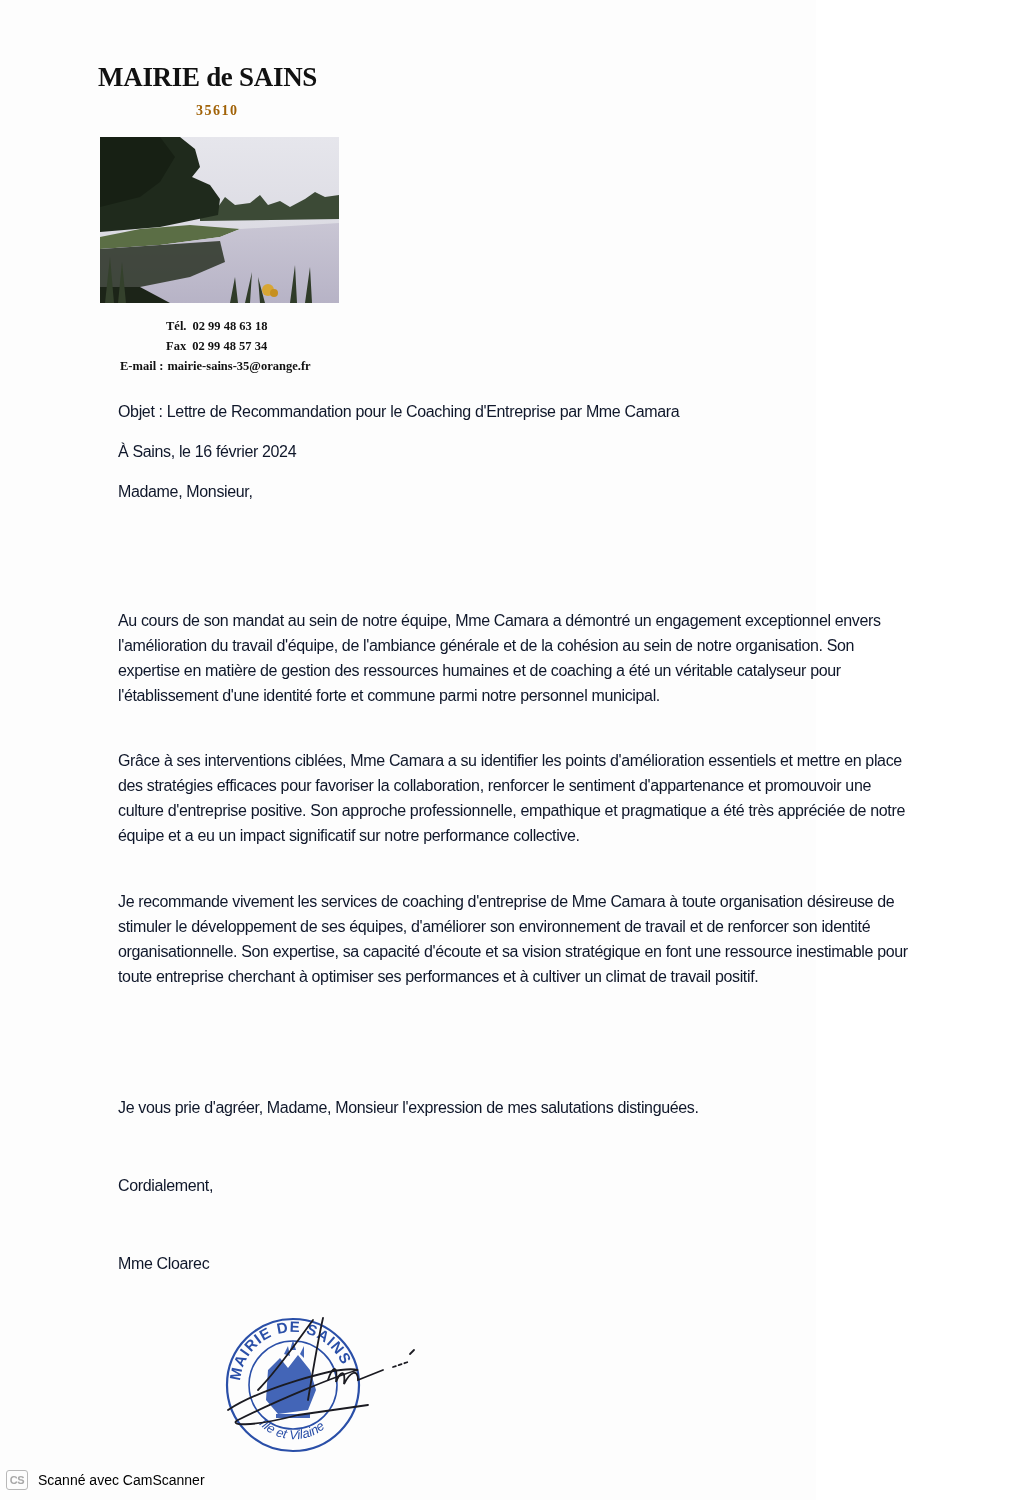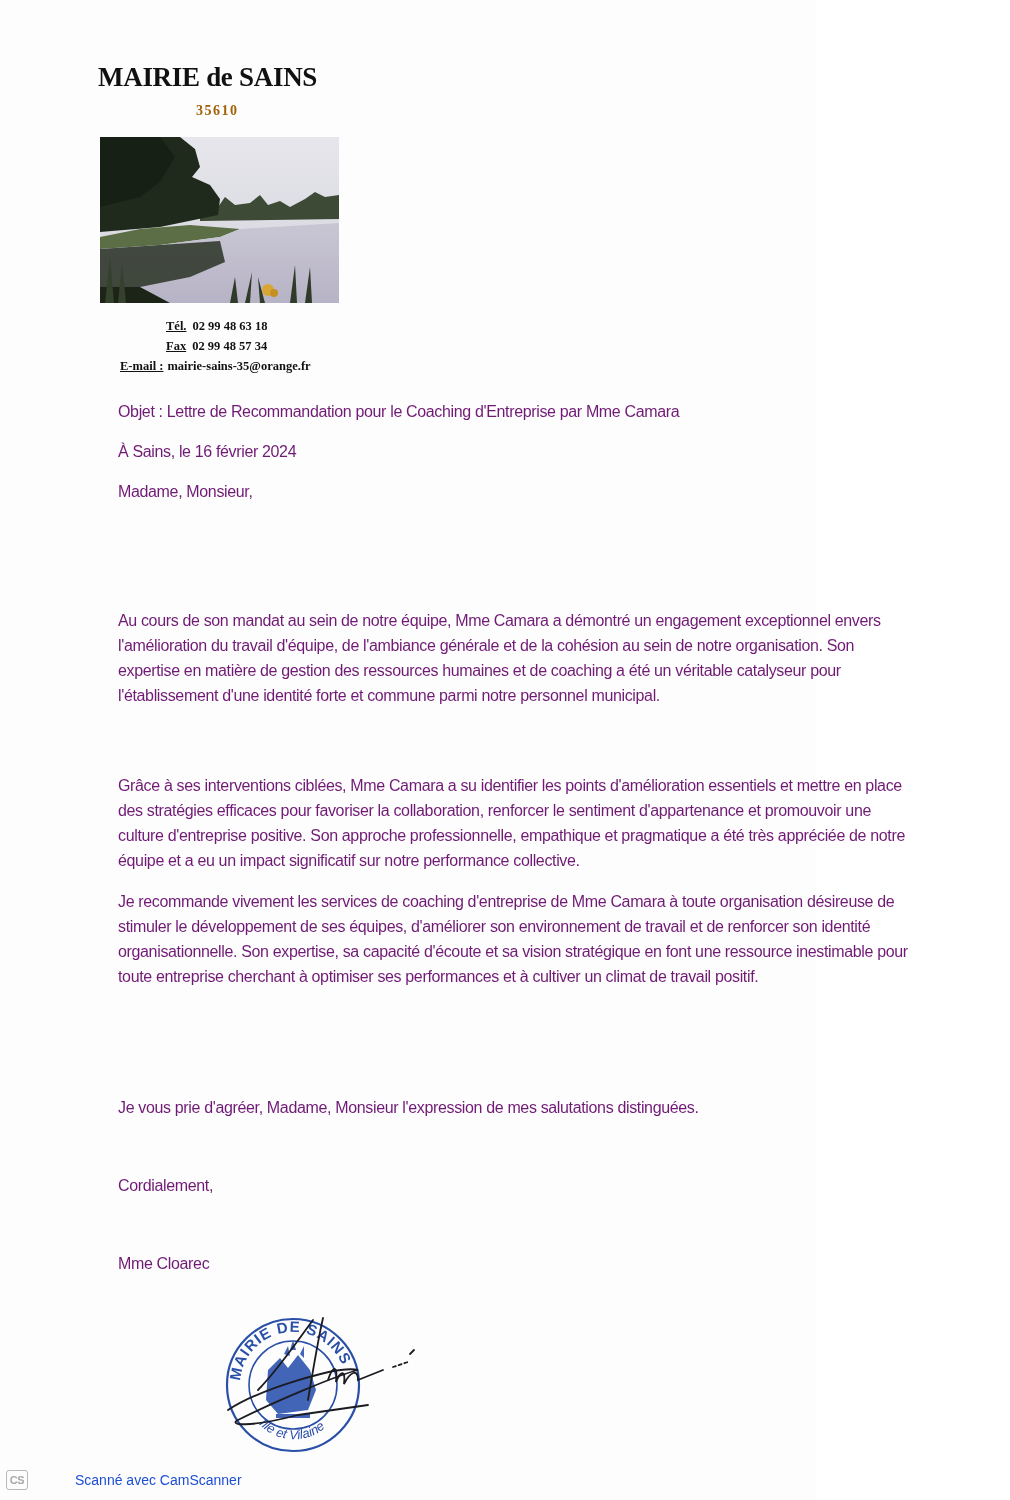--- a/index.html
+++ b/index.html
@@ -56,39 +56,39 @@
       position: absolute;
       font-family: "Liberation Serif", "DejaVu Serif", serif;
       font-weight: bold;
       font-size: 12.5px;
       color: #111;
       white-space: nowrap;
     }
     .lh-tel { left: 166px; top: 319px; }
     .lh-fax { left: 166px; top: 339px; }
     .lh-mail { left: 120px; top: 359px; }
-    .lh-contact .lbl { margin-right: 6px; text-decoration: underline; }
+    .lh-contact .lbl { margin-right: 6px; }
 
     
     .txt {
       position: absolute;
       left: 118px;
       width: 790px;
       font-family: "Liberation Sans", "DejaVu Sans", sans-serif;
       font-size: 16px;
       line-height: 25px;
-      color: #701a75;
+      color: #0f172a;
       letter-spacing: -0.35px;
     }
     .obj { top: 399px; }
     .date { top: 439px; }
     .salut { top: 479px; }
     .p1 { top: 517px; }
     .p2 { top: 608px; }
-    .p3 { top: 748px; margin-top: 25px; }
+    .p3 { top: 748px; }
     .p4 { top: 889px; }
     .p5 { top: 1030px; }
     .p6 { top: 1095px; }
     .closing { top: 1173px; }
     .signer { top: 1251px; }
     .signer-role { top: 1292px; }
 
     
     .stamp {
       position: absolute;
@@ -98,42 +98,41 @@
       height: 150px;
     }
 
     
     .cs-wrap {
       position: absolute;
       left: 6px;
       top: 1470px;
       display: flex;
       align-items: center;
-      gap: 1px;
+      gap: 10px;
     }
     .cs-logo {
       width: 22px;
       height: 20px;
       border: 1.5px solid #b8b8b8;
       border-radius: 3px;
       box-sizing: border-box;
       font-family: "Liberation Sans", "DejaVu Sans", sans-serif;
       font-weight: bold;
       font-size: 11px;
       color: #a8a8a8;
       display: flex;
       align-items: center;
       justify-content: center;
       letter-spacing: -0.5px;
     }
     .cs-text {
       font-family: "Liberation Sans", "DejaVu Sans", sans-serif;
       font-size: 14px;
-      color: #1d4ed8;
-      margin-left: 46px;
+      color: #000000;
     }
   </style>
 </head>
 <body>
 
 <div class="page">
 
   <div class="lh-title">MAIRIE de SAINS</div>
   <div class="lh-zip">35610</div>
 

